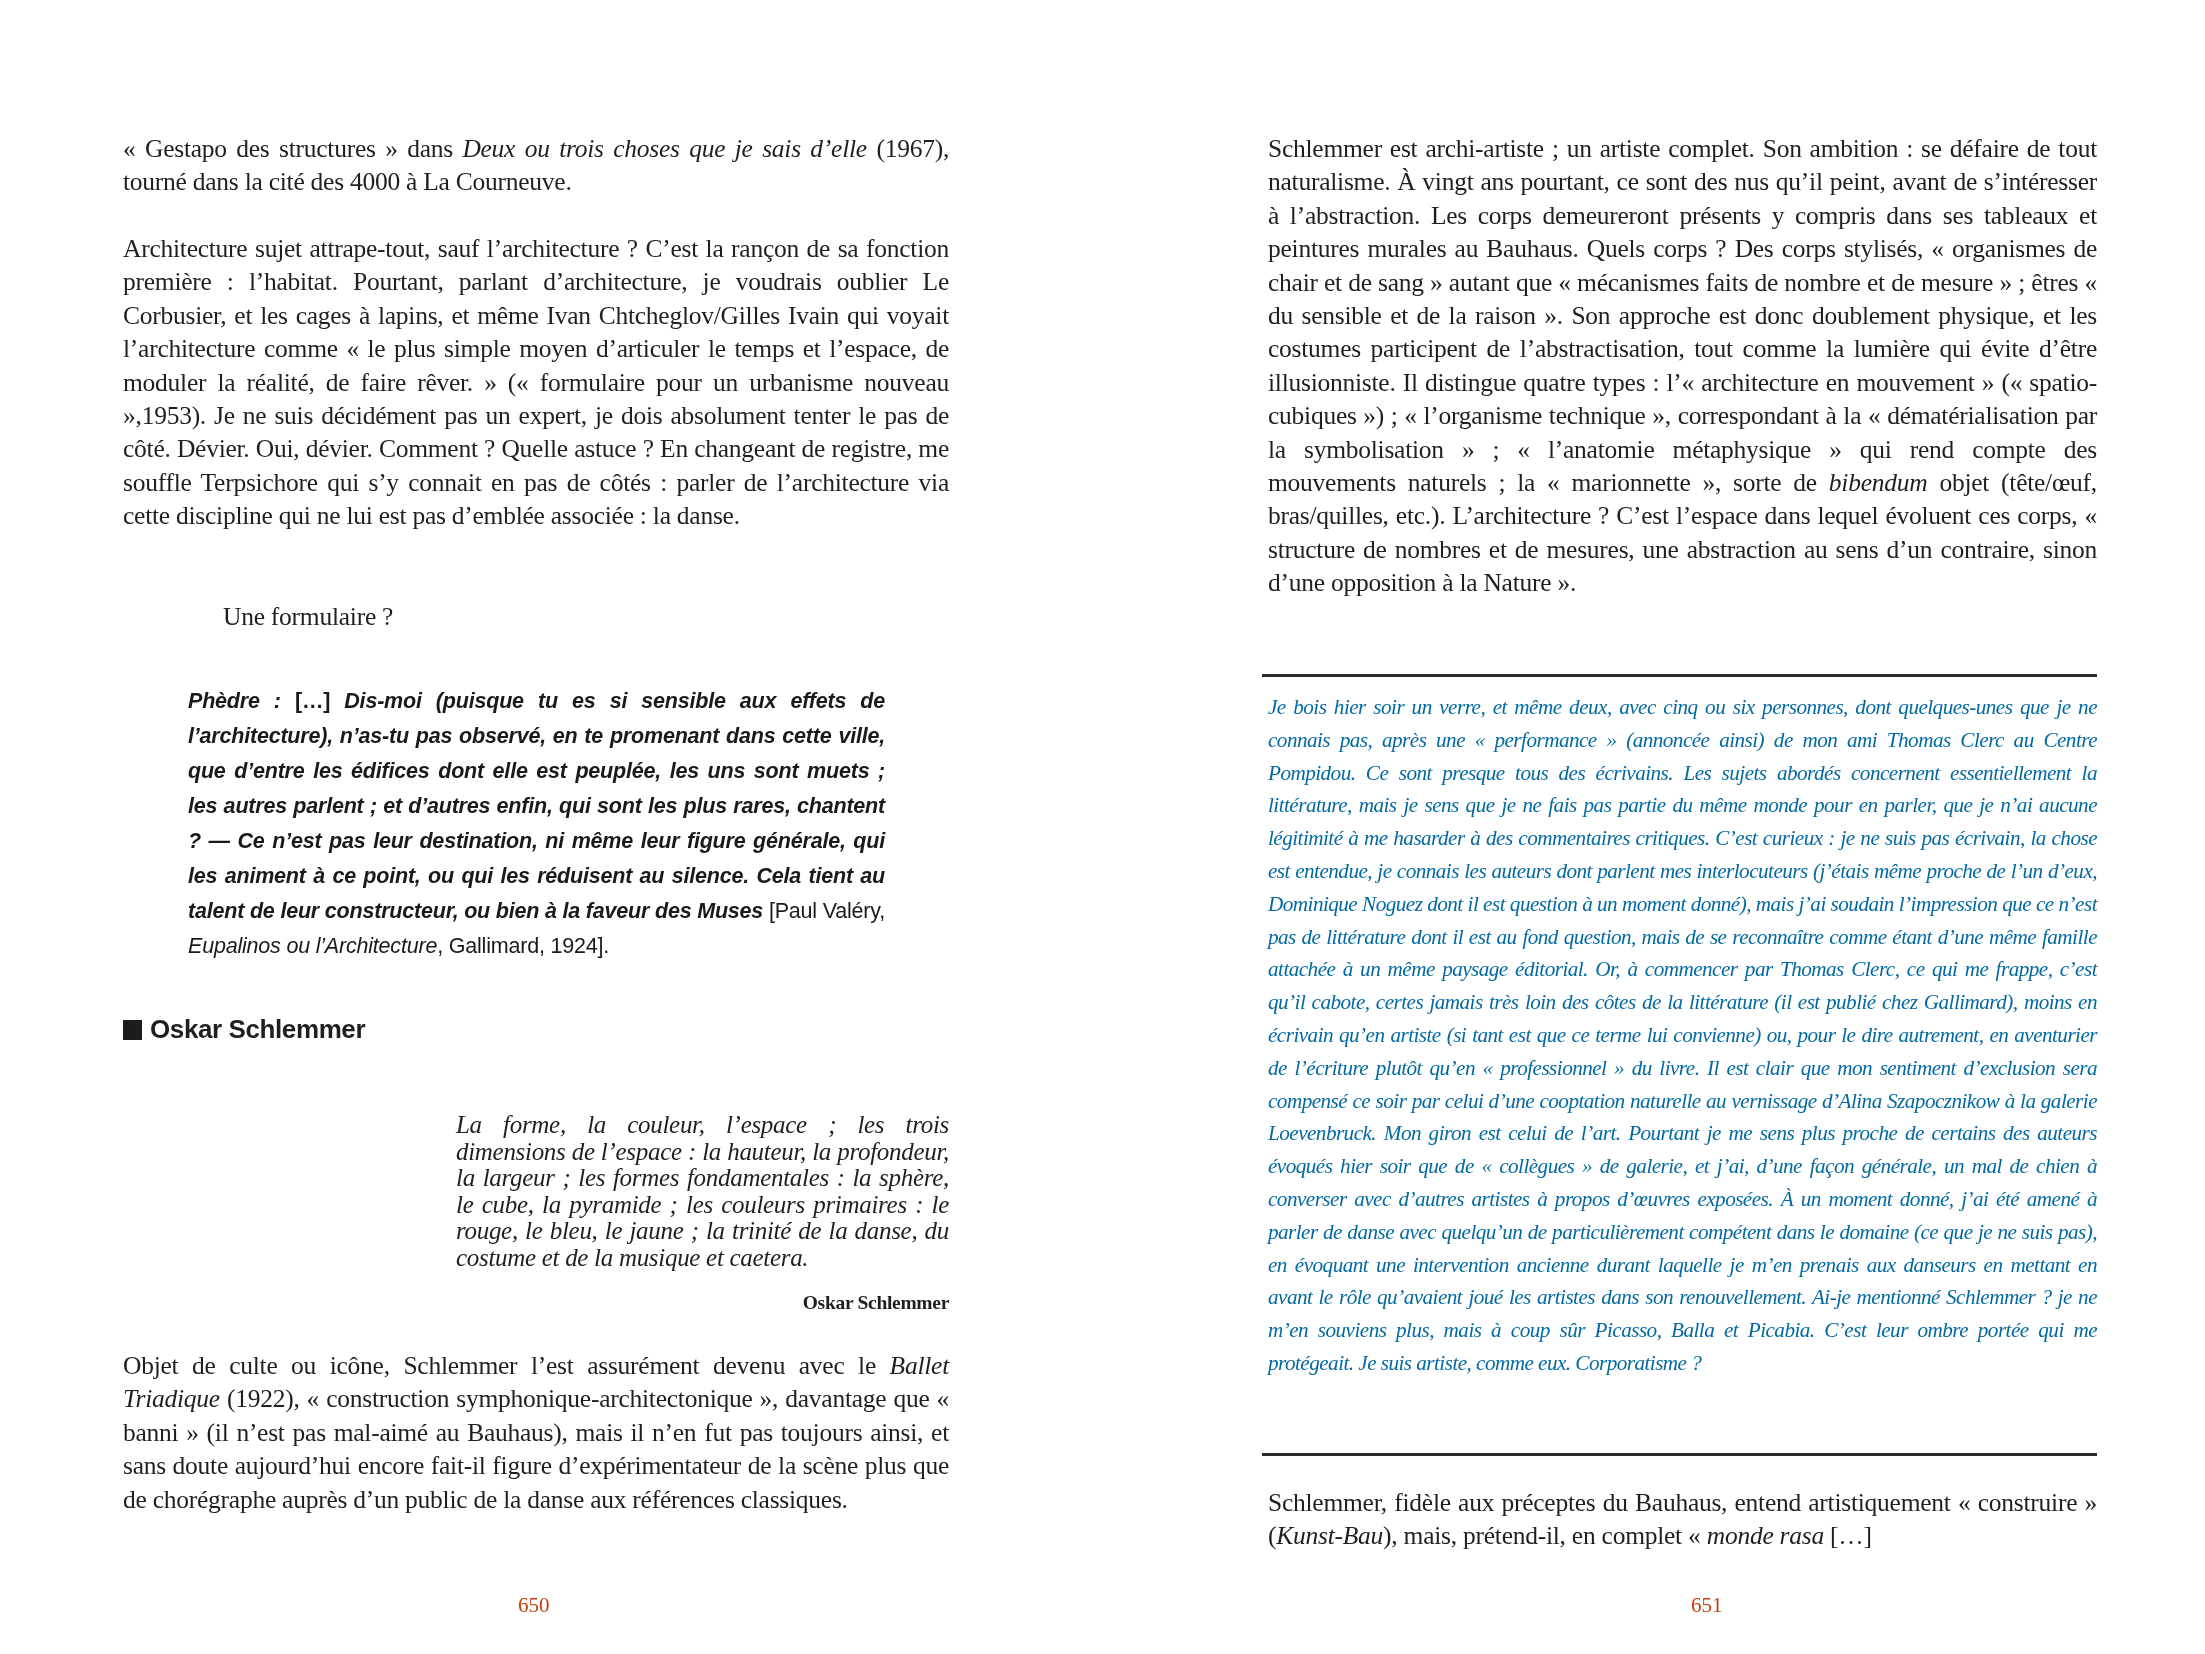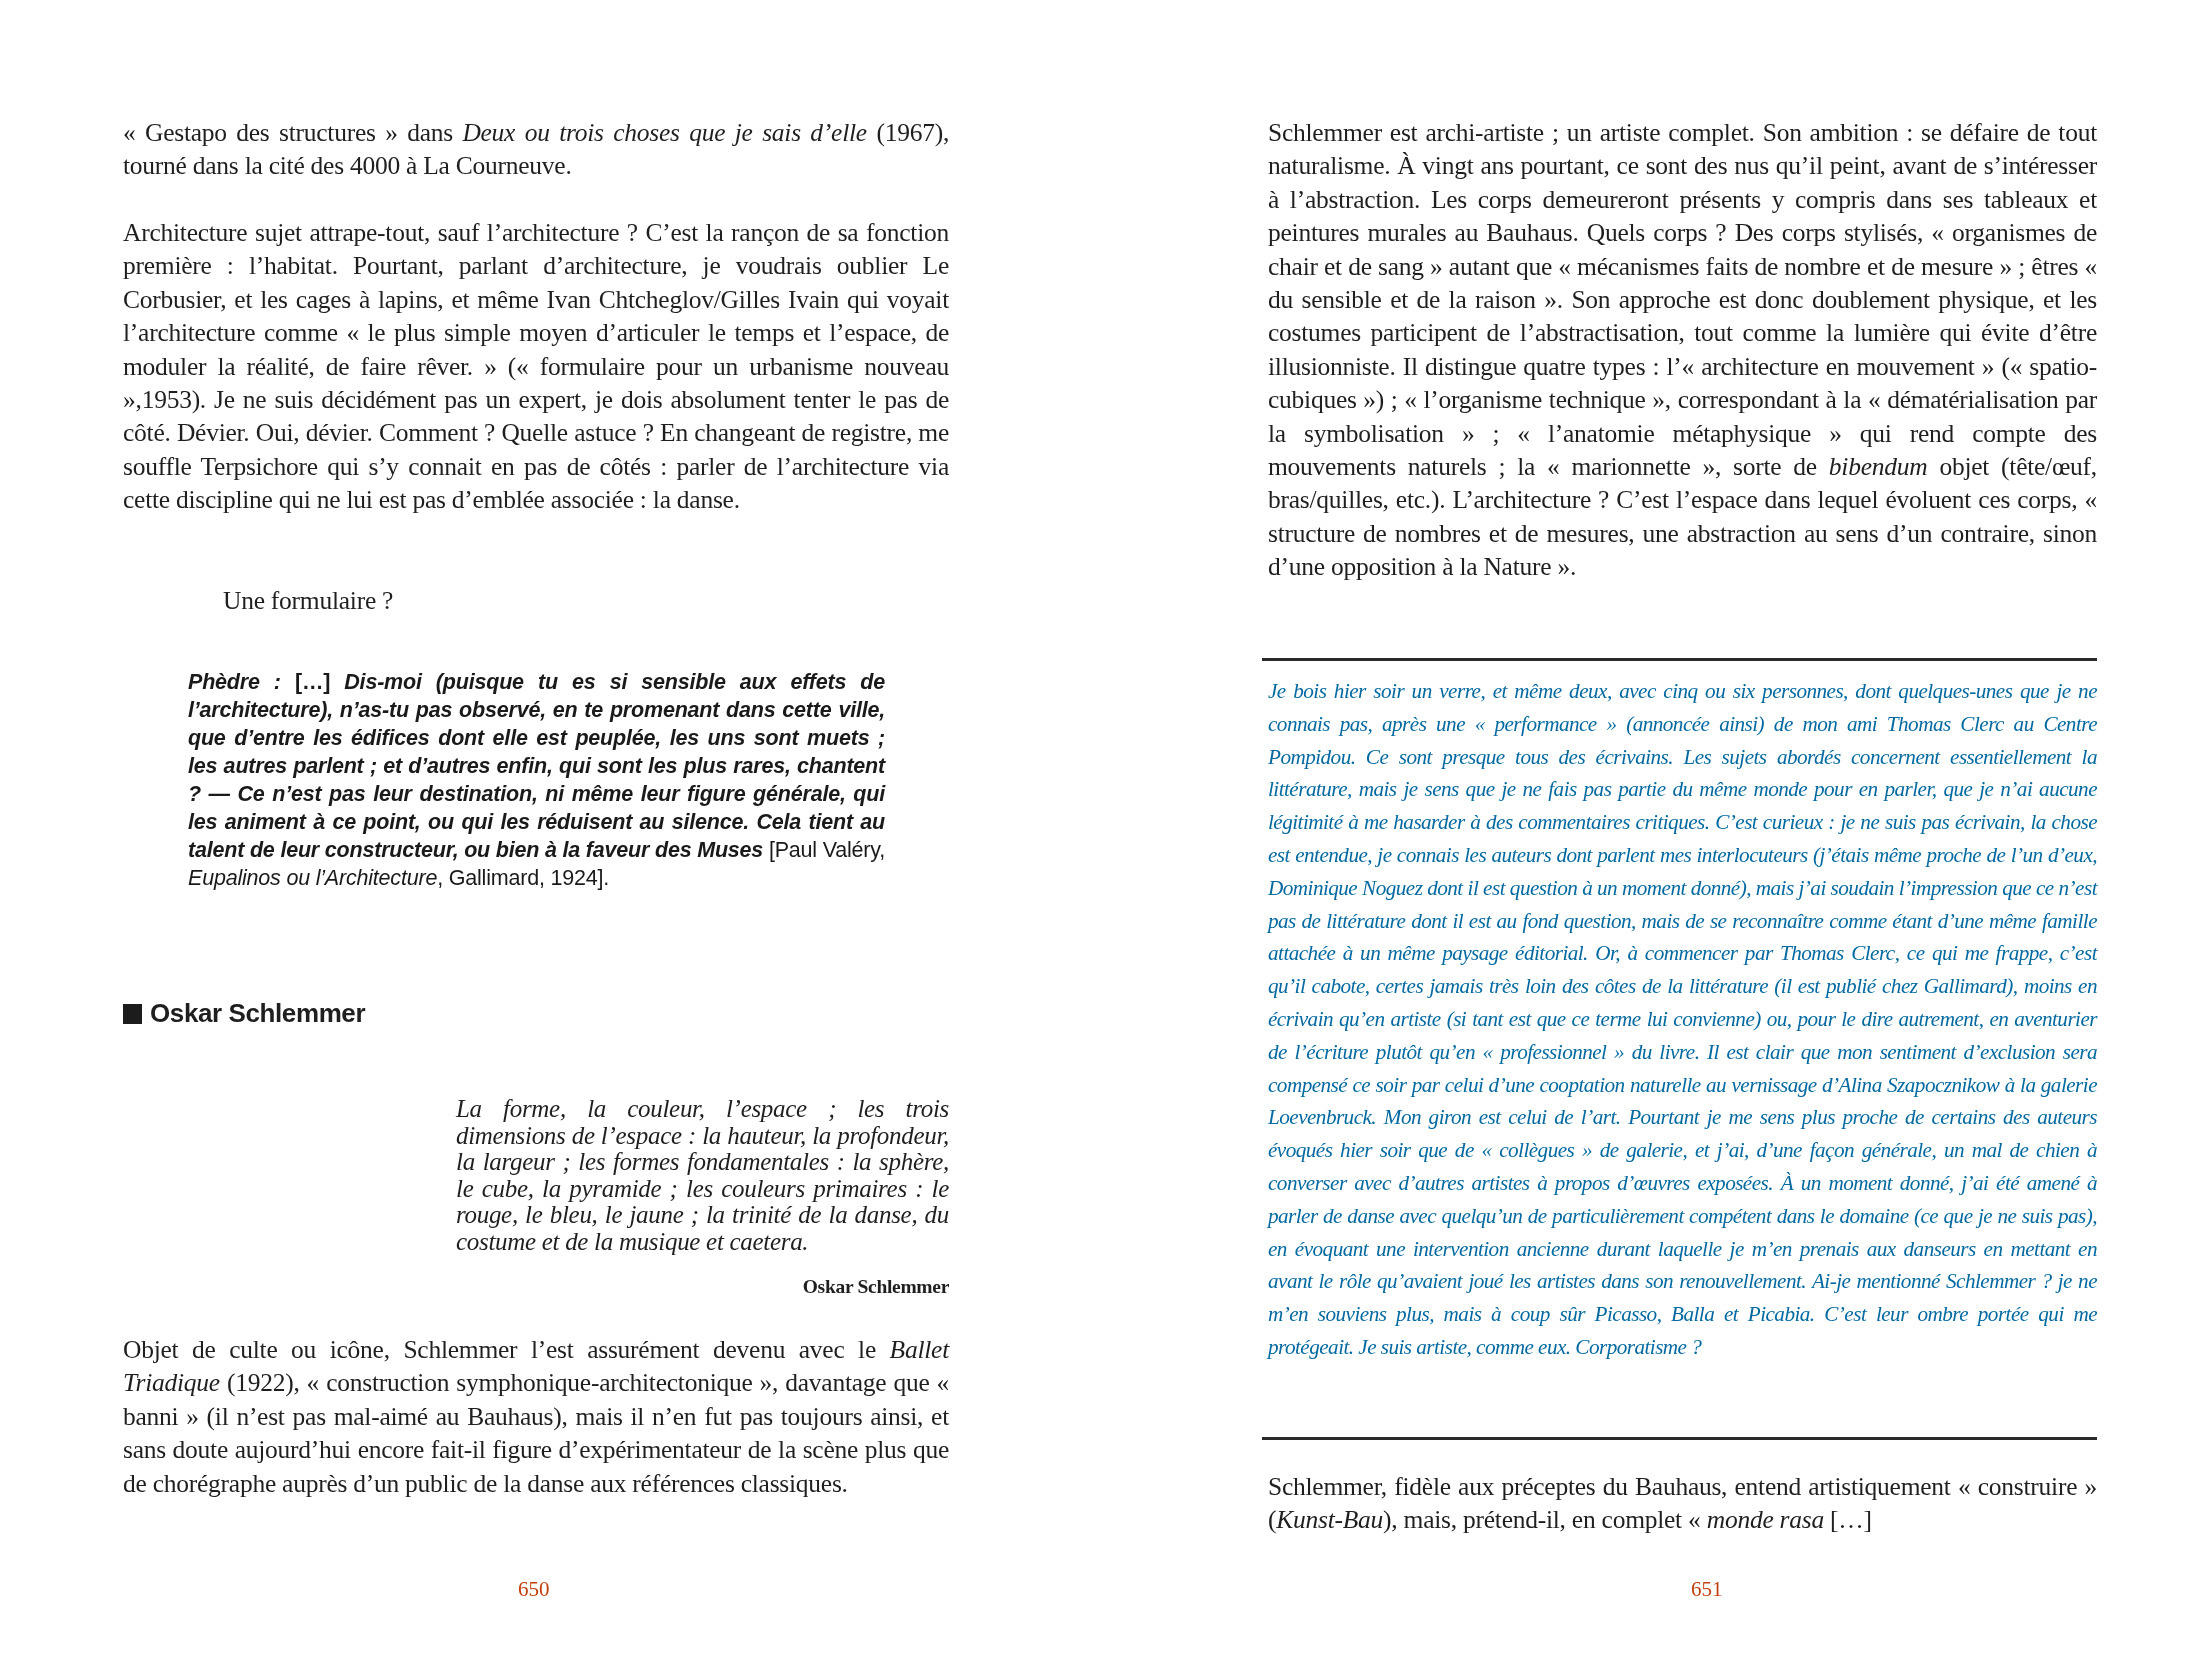--- a/index.html
+++ b/index.html
@@ -1,19 +1,19 @@
 <!DOCTYPE html>
 <html><head>
 <meta charset="utf-8">
 <style>
   * { margin: 0; padding: 0; box-sizing: border-box; }
   html, body { width: 2205px; height: 1654px; background: #ffffff; overflow: hidden; }
   body { position: relative; color: #1f1f1f; font-family: "Liberation Serif", "DejaVu Serif", serif; }
 
-  .page { position: absolute; top: 0; height: 1576px; }
+  .page { position: absolute; top: 16px; height: 1576px; }
   .page-left { left: 0; width: 1102px; }
   .page-right { left: 1102px; width: 1103px; }
 
   .col { position: absolute; }
   .page-left .col { left: 123px; width: 826px; }
   .page-right .col { left: 166px; width: 829px; }
 
   .body-text {
     font-size: 25.5px;
     line-height: 33.4px;
@@ -23,21 +23,21 @@
   .body-text p { margin: 0; }
   .body-text em { font-style: italic; }
 
   .blk { position: absolute; left: 0; width: 100%; }
 
   .indent-line { padding-left: 100px; }
 
   .phedre {
     font-family: "Liberation Sans", "DejaVu Sans", sans-serif;
     font-size: 21.5px;
-    line-height: 28px;
+    line-height: 35px;
     text-align: justify;
     letter-spacing: -0.2px;
     color: #1a1a1a;
   }
   .phedre .spk { font-weight: bold; font-style: italic; }
   .phedre .brk { font-weight: bold; }
   .phedre .q { font-weight: bold; font-style: italic; }
   .phedre .src { font-weight: normal; font-style: normal; }
   .phedre .src em { font-style: italic; }
 

